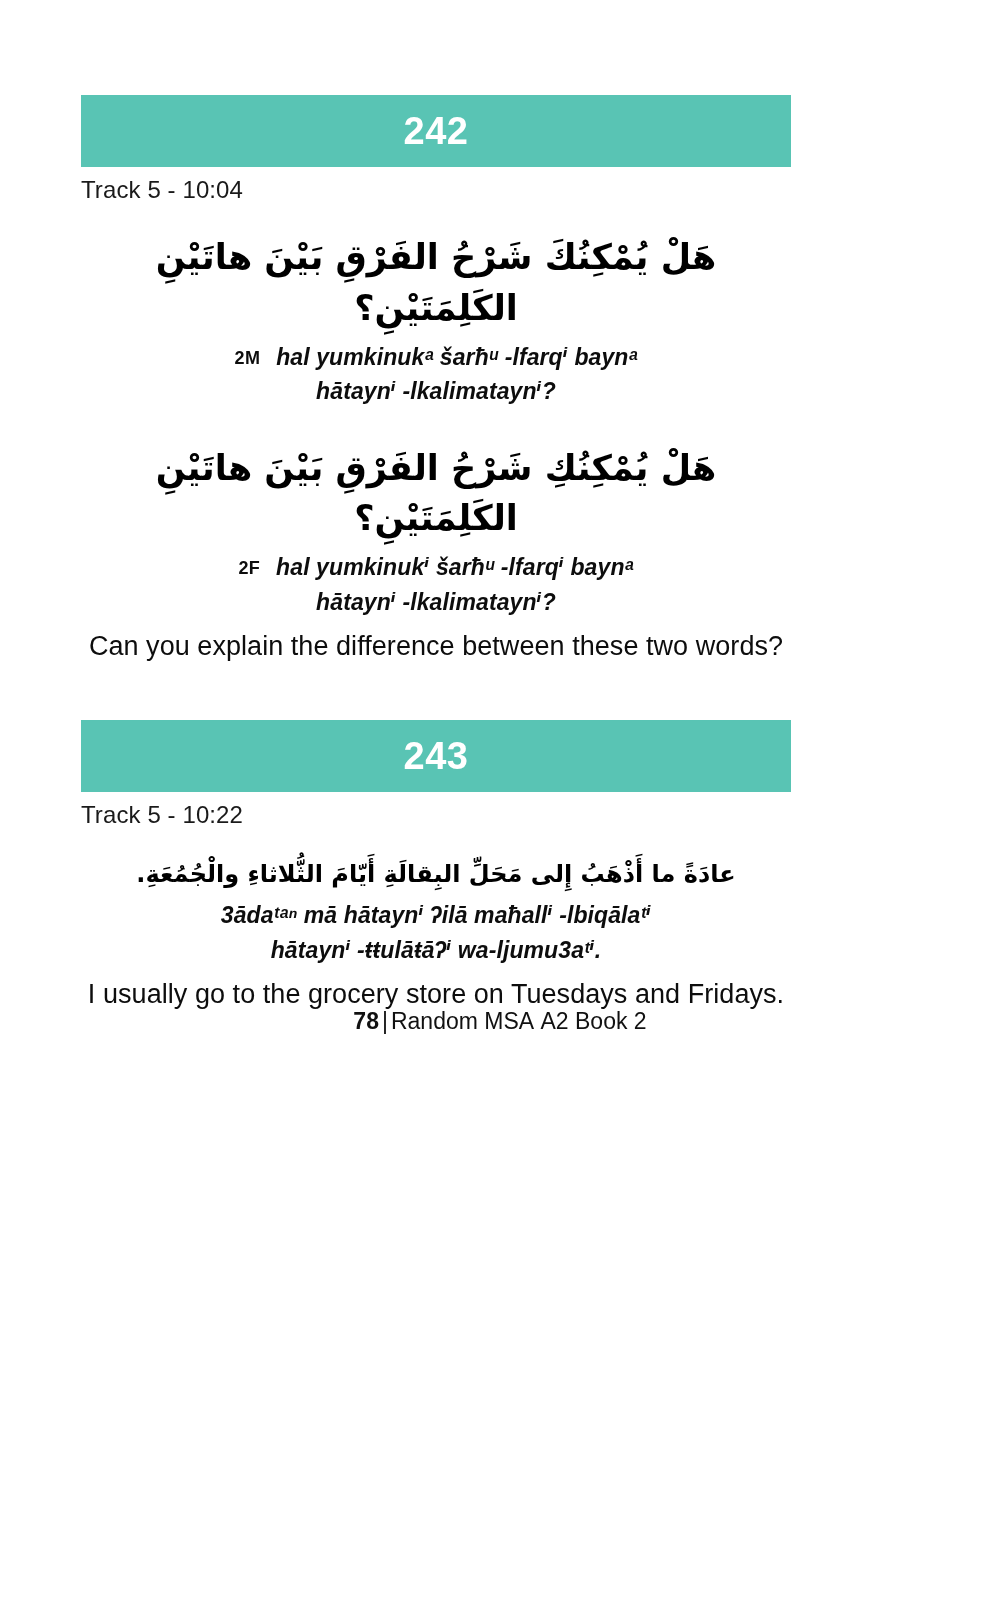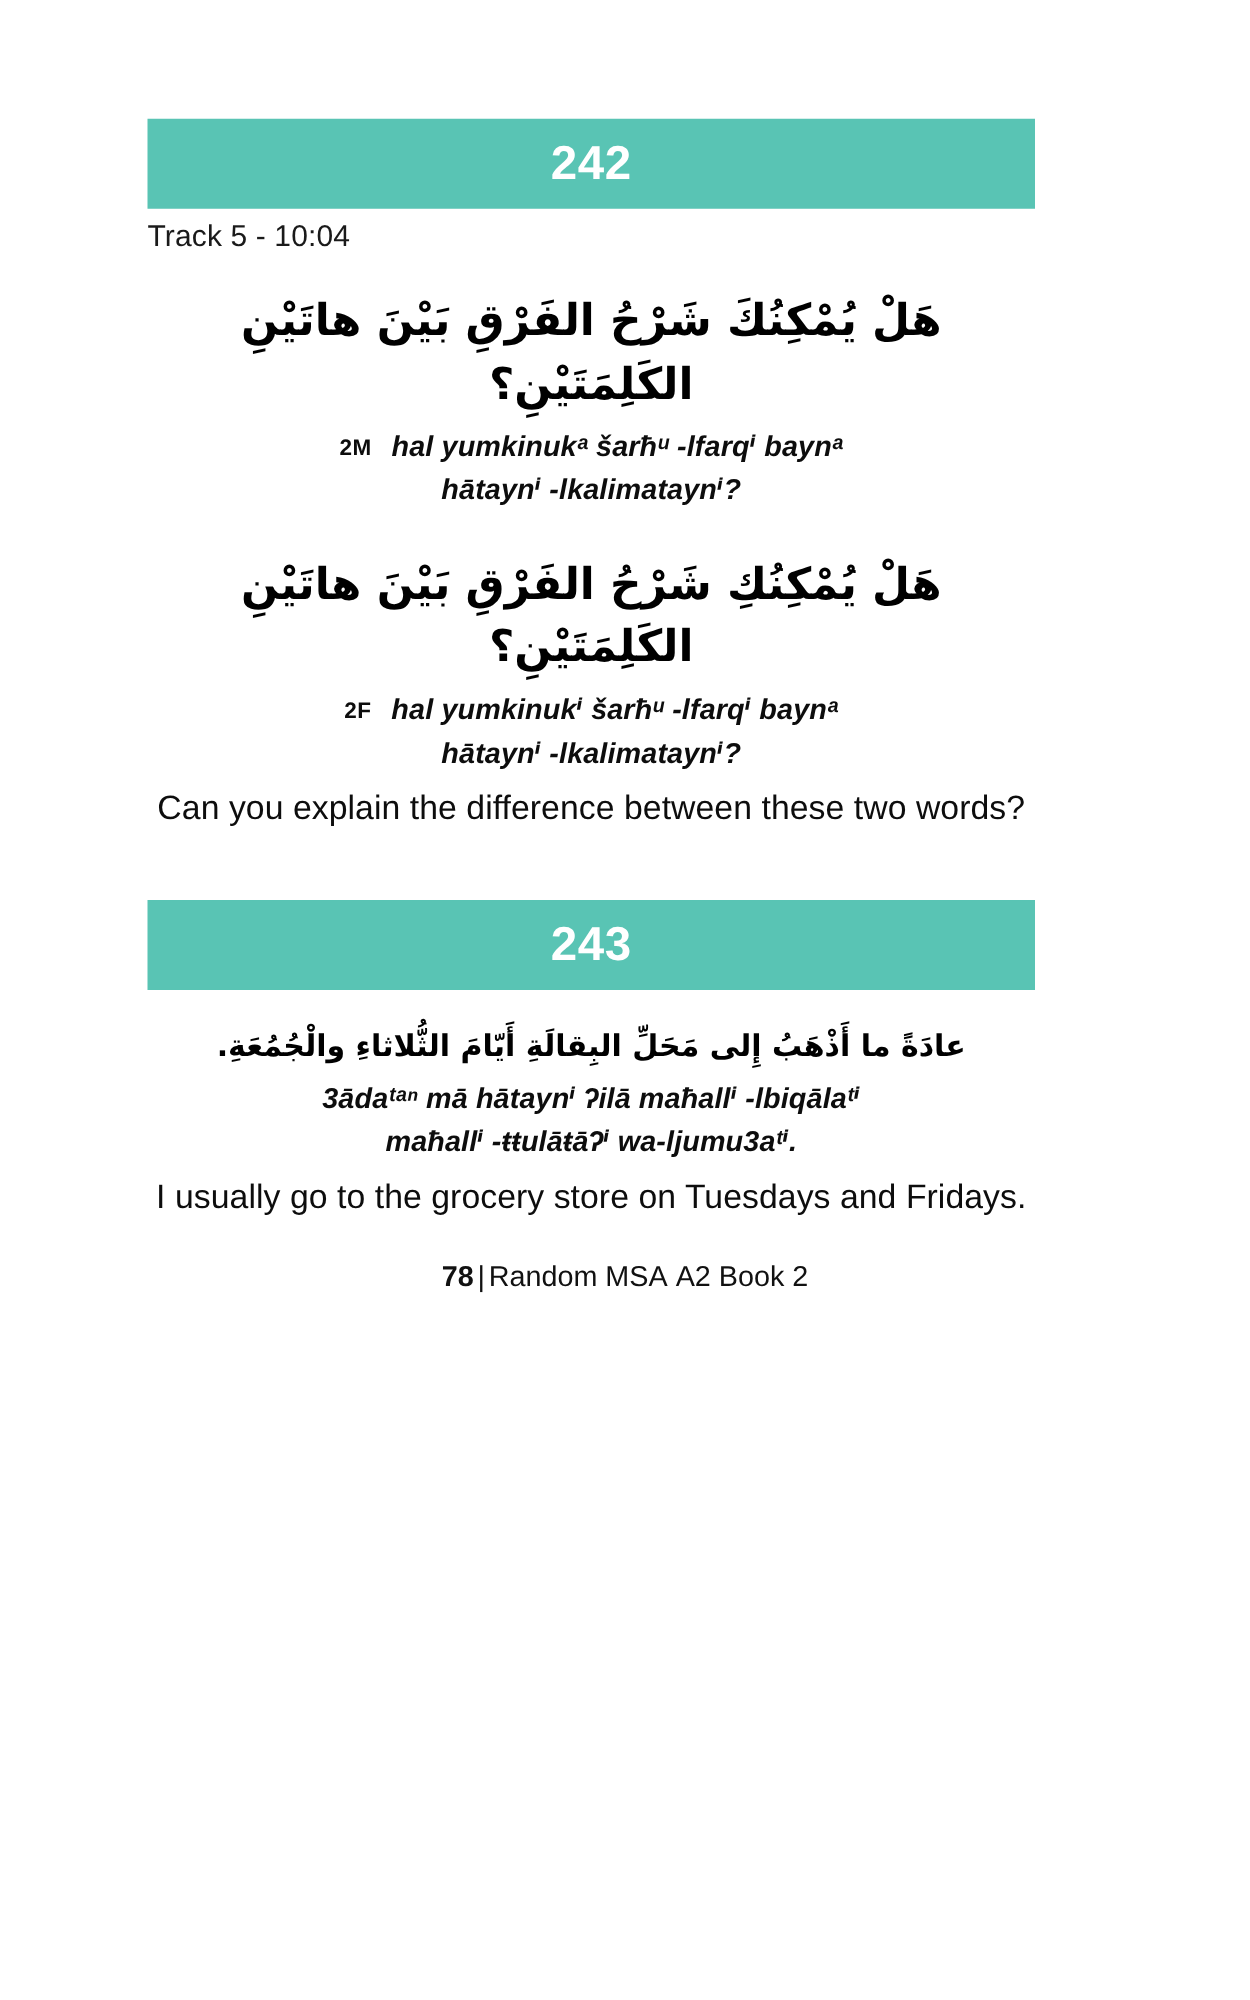--- a/index.html
+++ b/index.html
@@ -17,21 +17,21 @@
     overflow: hidden;
   }
 
   .page {
     position: absolute;
     left: 0;
     top: 0;
     width: 1000px;
     height: 1143px;
     box-sizing: border-box;
-    padding: 0 118px;
+    padding: 0 81px;
   }
 
   
   .entry { width: 710px; }
   .entry.first { margin-top: 95px; }
   .entry.second { margin-top: 55px; }
 
   .entry-header {
     height: 72px;
     background: #59c4b4;
@@ -151,26 +151,27 @@
     </div>
 
     <div class="english">Can you explain the difference between these two words?</div>
   </section>
 
   <section class="entry second">
     <div class="entry-header">
       <span class="entry-number">243</span>
     </div>
 
+    <div class="track-line">Track 5 - 10:22</div>
 
     <div class="arabic large">عادَةً ما أَذْهَبُ إِلى مَحَلِّ البِقالَةِ أَيّامَ الثُّلاثاءِ والْجُمُعَةِ.</div>
 
     <div class="translit-block">
       <div class="translit">3ādaᵗᵃⁿ mā hātaynⁱ ʔilā maħallⁱ -lbiqālaᵗⁱ</div>
-      <div class="translit">maħallⁱ -ŧŧulāŧāʔⁱ wa-ljumu3aᵗⁱ.</div>
+      <div class="translit">hātaynⁱ -ŧŧulāŧāʔⁱ wa-ljumu3aᵗⁱ.</div>
     </div>
 
     <div class="english">I usually go to the grocery store on Tuesdays and Fridays.</div>
   </section>
 
   <div class="footer">
     <span class="page-num">78</span><span class="sep">|</span><span class="book-bold">Random MSA</span>&nbsp;<span class="book-rest">A2 Book 2</span>
   </div>
 
 </div>

